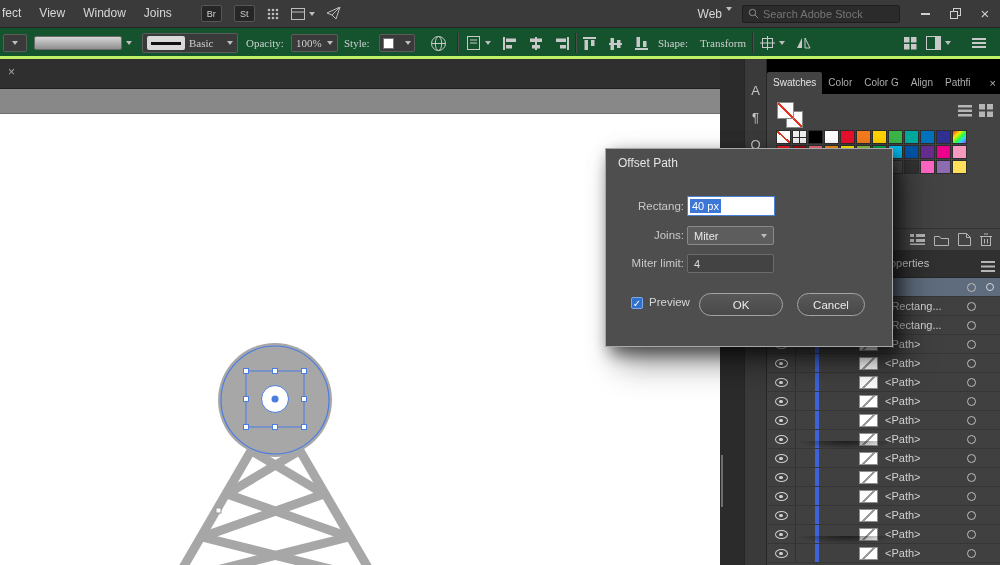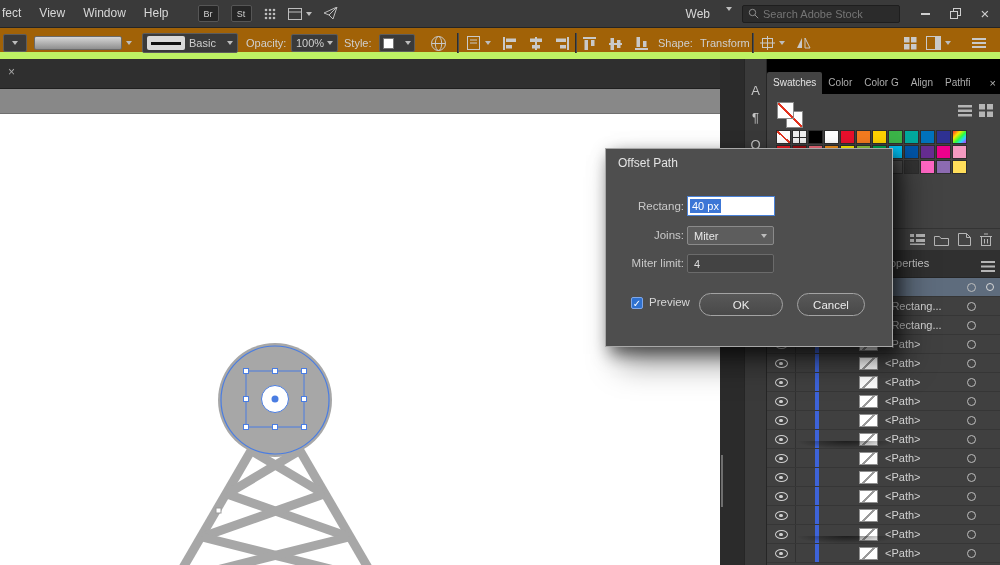--- a/index.html
+++ b/index.html
@@ -8,29 +8,29 @@
 
   
   .menu-bar{position:absolute;top:0;left:0;width:1000px;height:28px;background:#3a3a3a;border-bottom:1px solid #252525;display:flex;align-items:center;color:#d8d8d8;font-size:12px;}
   .menu-item{padding:0 9px;line-height:27px;}
   .menu-item:first-child{padding-left:2px;}
   .badge{width:21px;height:17px;background:#262626;border:1px solid #565656;border-radius:2px;color:#cfcfcf;font-size:9px;display:flex;align-items:center;justify-content:center;margin-left:12px;}
   .badge.first{margin-left:20px;}
   .mb-icon{margin-left:12px;display:flex;align-items:center;}
   .chev{width:0;height:0;border-left:3.5px solid transparent;border-right:3.5px solid transparent;border-top:4px solid #bdbdbd;display:inline-block;margin-left:4px;}
   .mb-right{margin-left:auto;display:flex;align-items:center;height:100%;}
-  .workspace{display:flex;align-items:flex-start;padding:0 10px;gap:12px;}
+  .workspace{display:flex;align-items:flex-start;padding:0 10px;}
   .searchbox{width:158px;height:18px;background:#2b2b2b;border:1px solid #1e1e1e;border-radius:2px;display:flex;align-items:center;padding:0 5px;margin-right:10px;}
   .searchbox input{flex:1;background:transparent;border:none;outline:none;color:#8f8f8f;font-size:11px;font-family:inherit;margin-left:4px;min-width:20px;}
   .winbtn{width:30px;height:27px;display:flex;align-items:center;justify-content:center;color:#cfcfcf;}
   .min-glyph{width:9px;height:2px;background:#cfcfcf;display:block;}
   .close-glyph{font-size:15px;line-height:1;}
 
   
-  .control-bar{position:absolute;top:28px;left:0;width:1000px;height:31px;background:#a16207;border-bottom:7px solid #bef264;color:#cfcfcf;font-size:11px;}
+  .control-bar{position:absolute;top:28px;left:0;width:1000px;height:31px;background:#14532d;border-bottom:3px solid #bef264;color:#cfcfcf;font-size:11px;font-family:Liberation Serif, serif;}
   .cb{position:absolute;display:flex;align-items:center;}
   .cb-box{border:1px solid #5c5c5c;border-radius:2px;background:#3a3a3a;display:flex;align-items:center;}
   .vsep{position:absolute;top:5px;width:1px;height:20px;background:#2d2d2d;box-shadow:1px 0 0 #4d4d4d;}
   .fillbox{width:88px;height:14px;background:linear-gradient(#d6d6d6,#8f8f8f);border:1px solid #6a6a6a;border-radius:2px;}
   .stroke-prev{width:38px;height:14px;background:#d9d9d9;border-radius:2px;display:flex;align-items:center;justify-content:center;margin:0 4px;}
   .stroke-line{width:30px;height:3px;background:#101010;}
   .cb-label{white-space:nowrap;}
   .ai-icon{display:block;}
 
   
@@ -101,21 +101,21 @@
 </style>
 </head>
 <body>
 
 <div class="app">
 
   <div class="menu-bar">
     <span class="menu-item">fect</span>
     <span class="menu-item">View</span>
     <span class="menu-item">Window</span>
-    <span class="menu-item">Help</span>
+    <span class="menu-item">Joins</span>
     <span class="badge first">Br</span>
     <span class="badge">St</span>
     <span class="mb-icon">
       <svg width="12" height="12">
           <g fill="#bdbdbd">
             <circle cx="2" cy="2" r="1.3"></circle>
             <circle cx="6" cy="2" r="1.3"></circle>
             <circle cx="10" cy="2" r="1.3"></circle>
             <circle cx="2" cy="6" r="1.3"></circle>
             <circle cx="6" cy="6" r="1.3"></circle>

